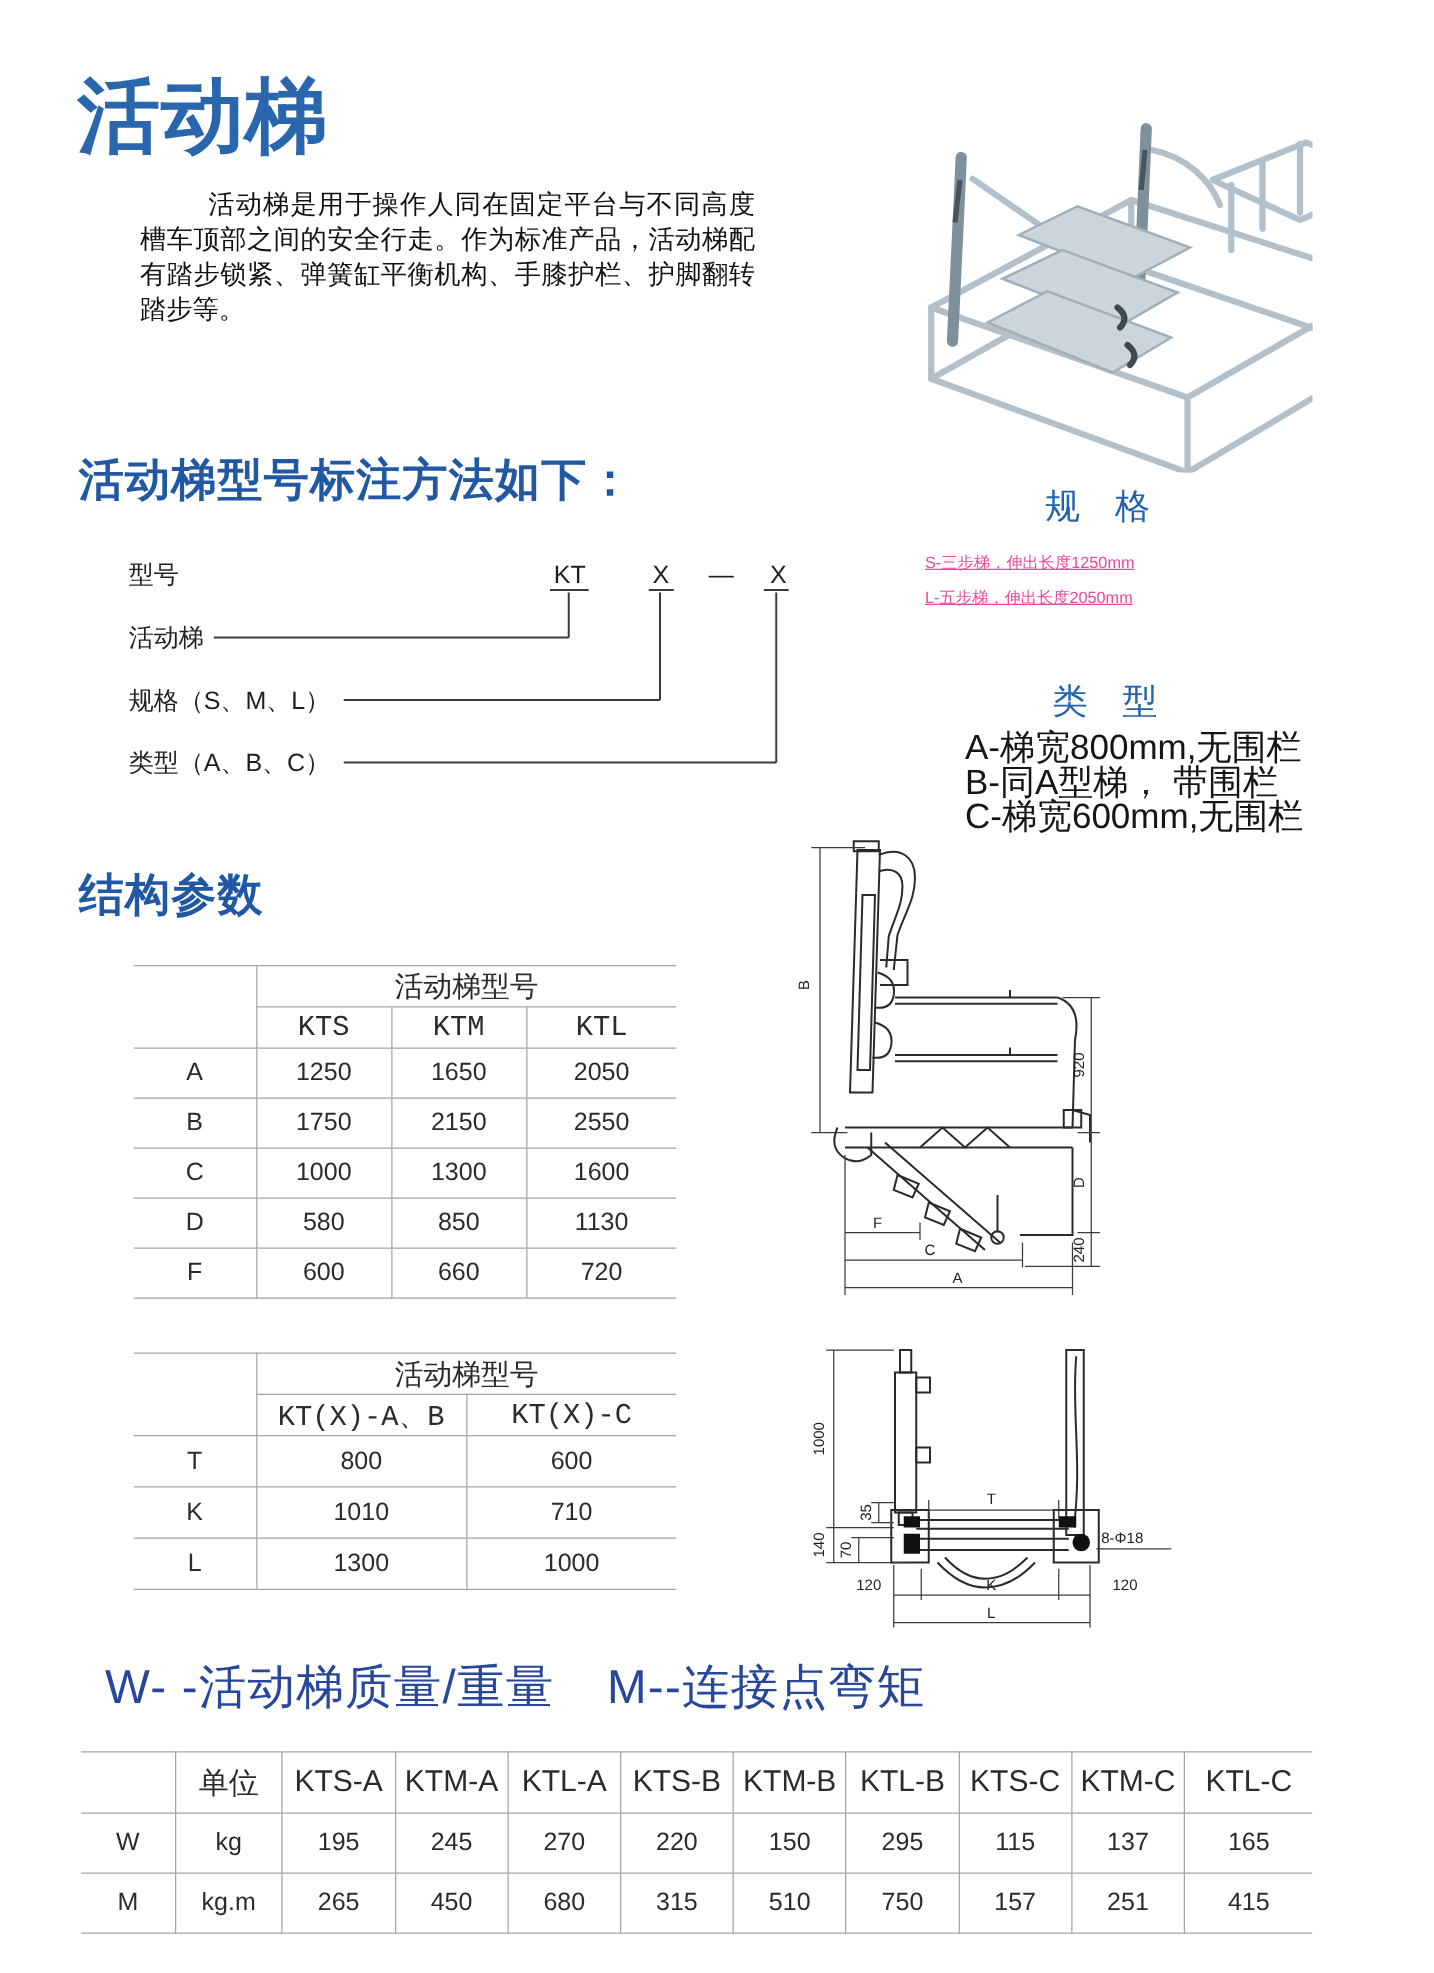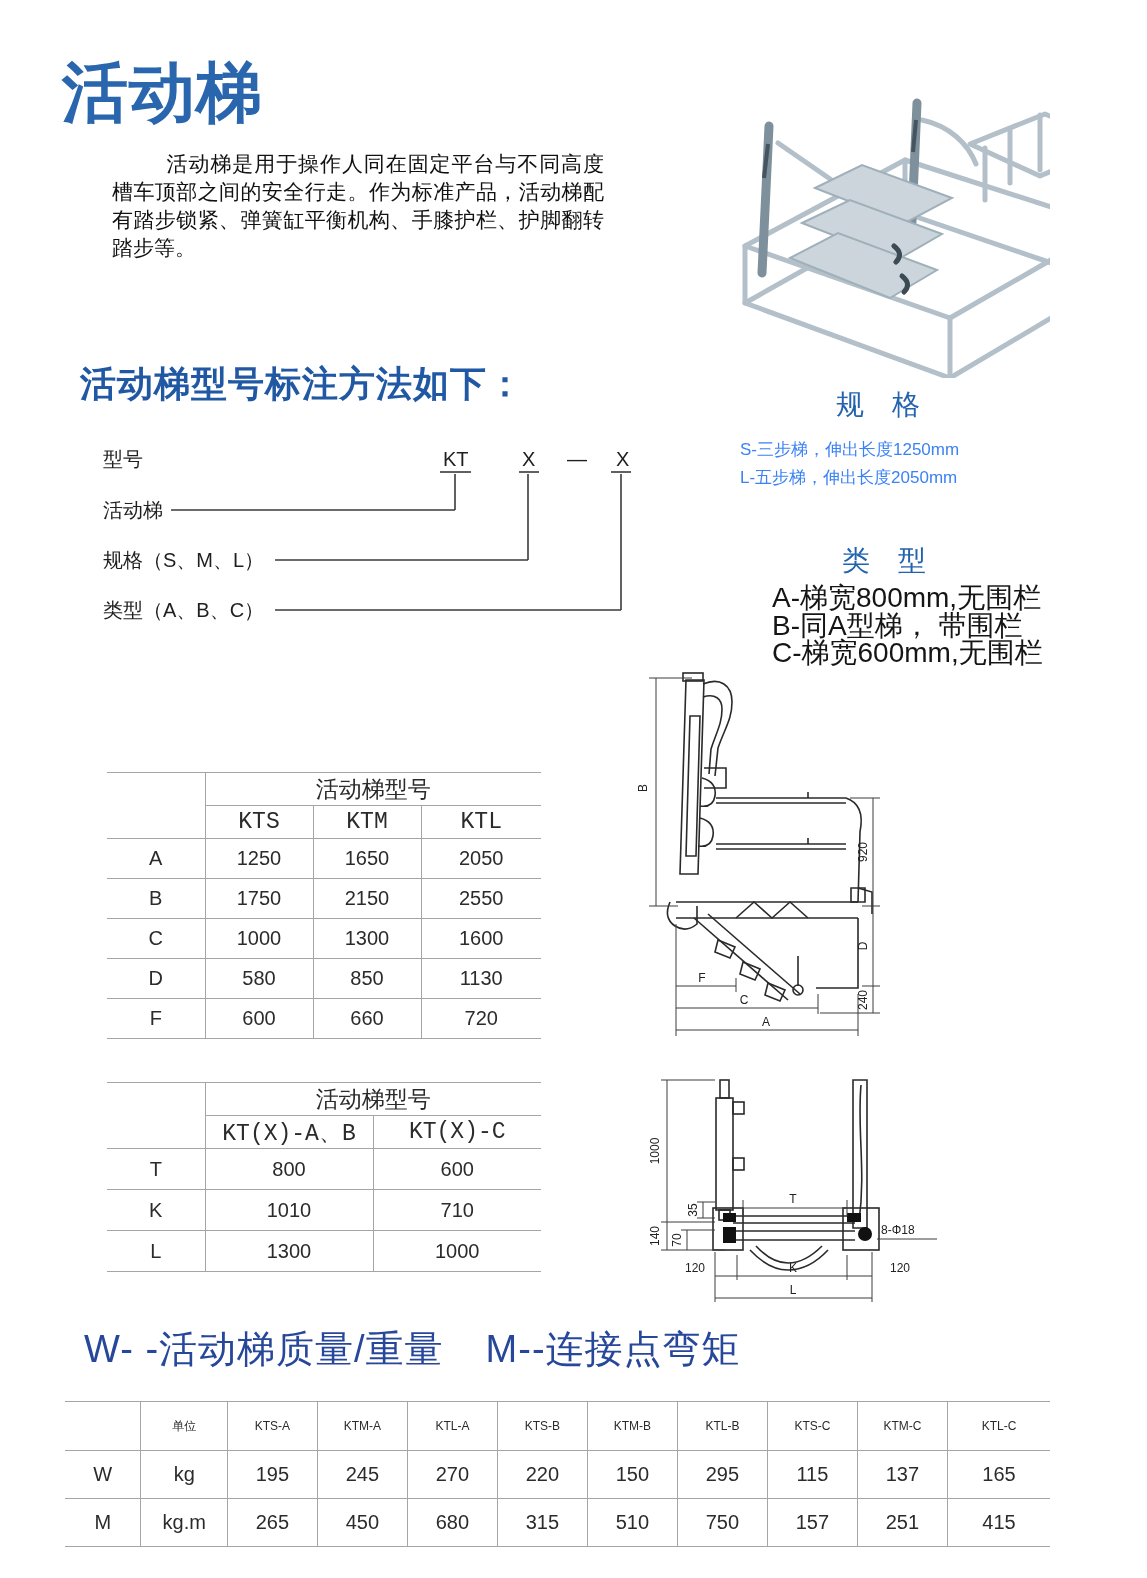--- a/index.html
+++ b/index.html
@@ -3,41 +3,41 @@
 <meta charset="utf-8">
 <style>
   html,body{margin:0;padding:0;background:#fff;}
   .page{position:relative;width:1050px;height:1578px;background:#fff;overflow:hidden;
         font-family:"Liberation Sans","DejaVu Sans",sans-serif;color:#1c1c1c;}
   .abs{position:absolute;}
   .doc-title{left:62px;top:48px;font-size:66px;font-weight:900;color:#2a66ad;letter-spacing:1px;}
   .intro{left:112px;top:150px;width:492px;font-size:21px;line-height:28px;color:#111;
          text-indent:2.6em;text-align:justify;}
   .sec-heading{font-size:36px;font-weight:700;color:#2158a4;letter-spacing:1px;}
-  .h-model{left:80px;top:360px;}
+  .h-model{left:63px;top:360px;}
   .h-struct{left:63px;top:692px;}
   .h-weights{left:84px;top:1324px;font-size:38px;font-weight:500;color:#27479b;letter-spacing:1px;}
   .h-weights .gap{display:inline-block;width:42px;}
   .col-heading{font-size:28px;font-weight:400;color:#2363ae;}
   .h-spec{left:836px;top:386px;}
   .h-type{left:842px;top:542px;}
-  .spec-list{left:740px;top:436px;font-size:17px;line-height:27.5px;color:#3b82f6;}
+  .spec-list{left:740px;top:436px;font-size:13px;line-height:27.5px;color:#ec4899;text-decoration:underline;}
   .type-list{left:772px;top:584px;font-size:28px;line-height:27.5px;color:#151515;}
   
   table{border-collapse:collapse;table-layout:fixed;}
   td,th{border:1px solid #a5a5a5;text-align:center;font-weight:400;color:#2b2b2b;
         padding:0;overflow:hidden;}
   tr>*:first-child{border-left:none;}
   tr>*:last-child{border-right:none;}
   .t-struct{left:107px;font-size:20px;}
   .t-struct th{height:32px;font-size:23px;font-family:Liberation Mono, monospace;}
   .t-struct td{height:39px;}
   .t2 td{height:40px;}
   .t-weights{left:65px;top:1401px;font-size:20px;}
-  .t-weights th{height:48px;font-size:12px;}
+  .t-weights th{height:48px;font-size:24px;}
   .t-weights td{height:47px;}
   svg text{font-family:"Liberation Sans","DejaVu Sans",sans-serif;}
 </style>
 </head>
 <body>
 
 <div class="page">
 
   <div class="abs doc-title">活动梯</div>
 
@@ -111,20 +111,21 @@
     <div>L-五步梯，伸出长度2050mm</div>
   </div>
 
   <div class="abs col-heading h-type">类　型</div>
   <div class="abs type-list">
     <div>A-梯宽800mm,无围栏</div>
     <div>B-同A型梯， 带围栏</div>
     <div>C-梯宽600mm,无围栏</div>
   </div>
 
+  <div class="abs sec-heading h-struct">结构参数</div>
 
   <table class="abs t-struct" style="top:772px;width:434px;">
     <colgroup>
         <col style="width:98px">
         <col style="width:108px">
         <col style="width:108px">
         <col style="width:120px">
       </colgroup>
     <thead>
       <tr>

